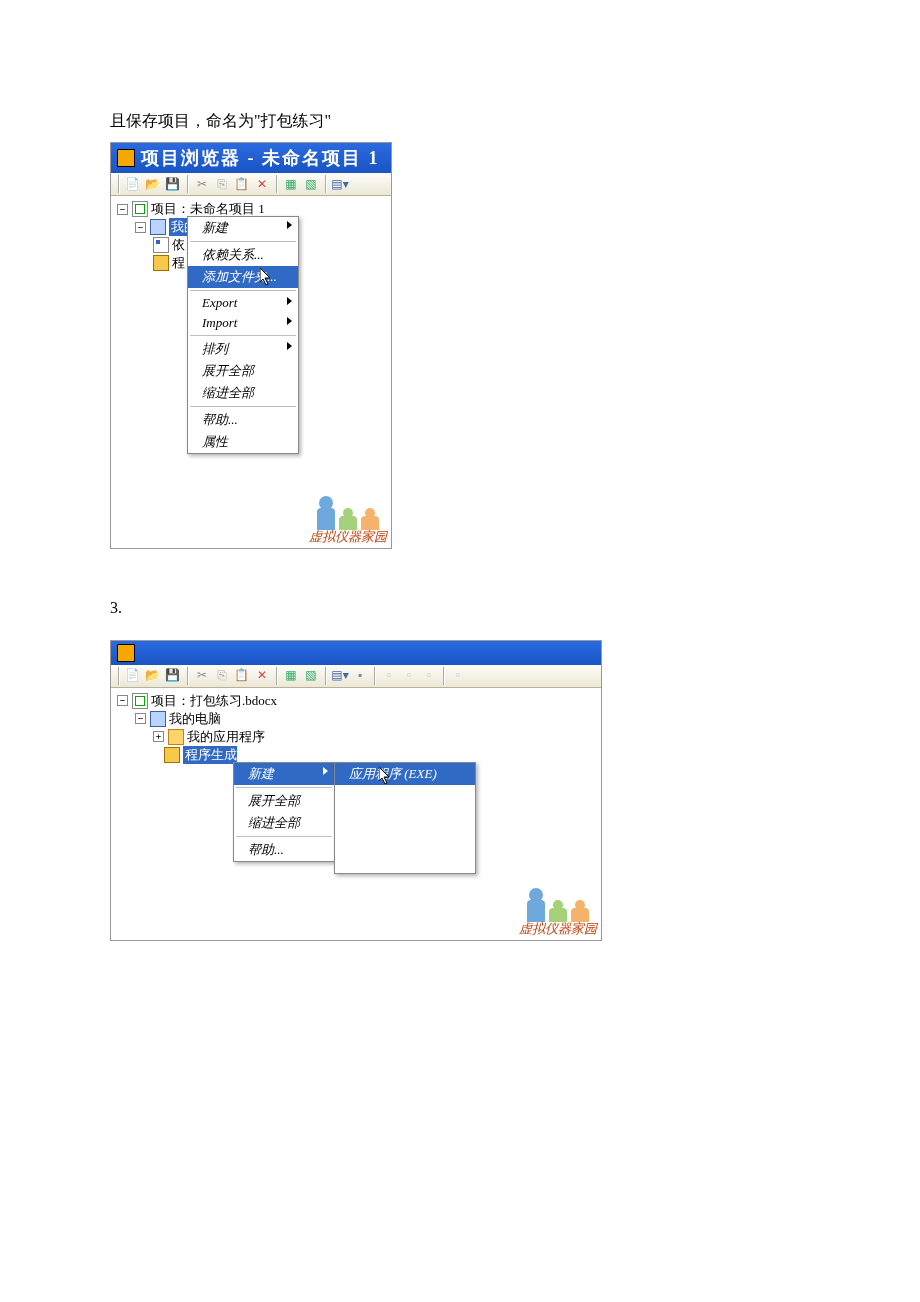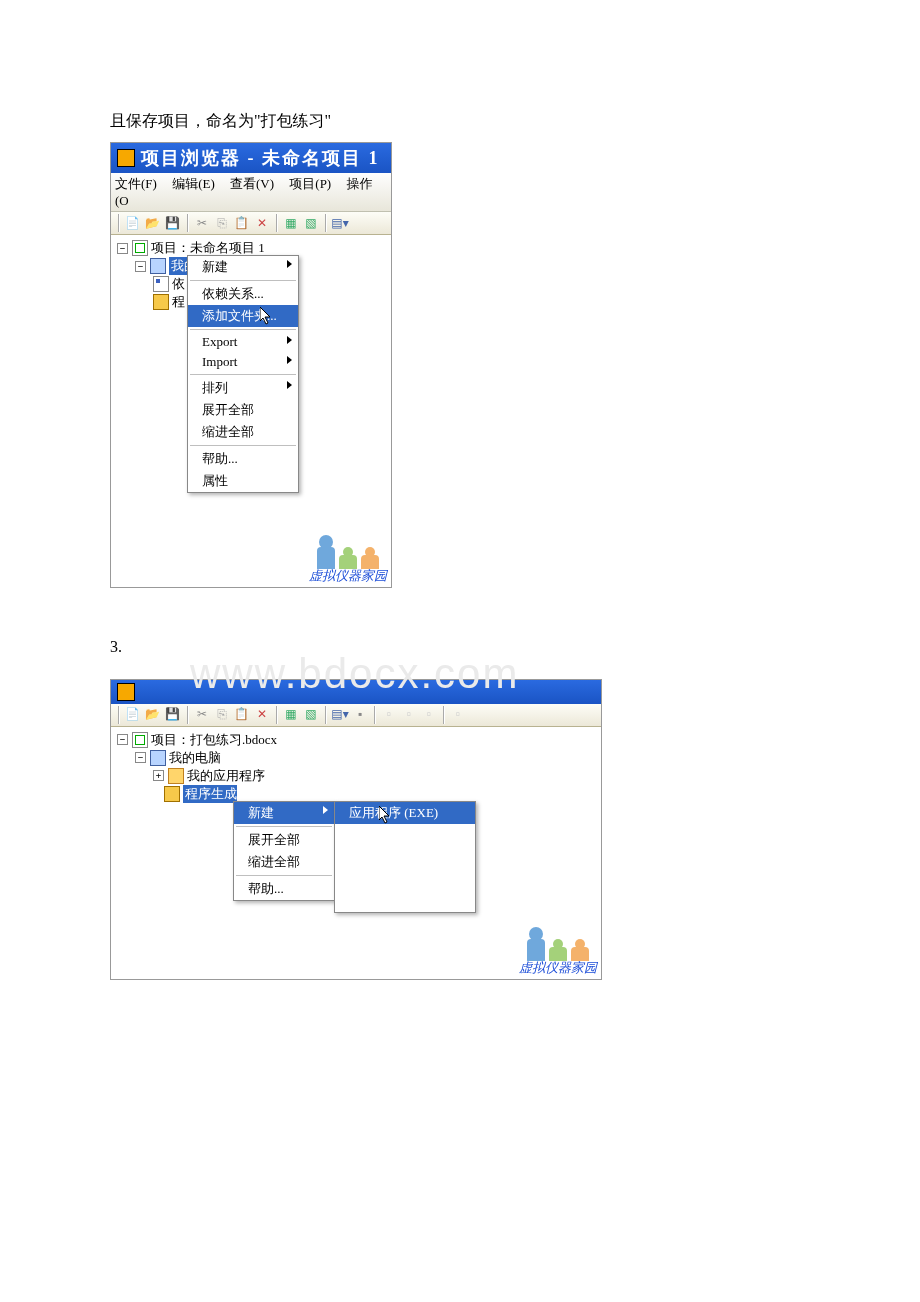--- a/index.html
+++ b/index.html
@@ -116,20 +116,21 @@
     position: absolute;
     background: #fff;
     border: 1px solid #888;
     box-shadow: 2px 2px 4px rgba(0,0,0,0.3);
     font-size: 13px;
     min-width: 110px;
   }
   .ctxmenu .mi {
     padding: 2px 20px 2px 14px;
     position: relative;
+    font-style: italic;
   }
   .ctxmenu .mi.sel {
     background:#316ac5;
     color:#fff;
   }
   .ctxmenu .msep {
     border-top:1px solid #bfbfbf;
     margin: 2px 2px;
   }
   .ctxmenu .arrow {
@@ -155,21 +156,21 @@
     width:12px;height:18px;
     pointer-events:none;
   }
   .cursor svg { display:block; }
   
   .watermark {
     position:absolute;
     right:4px;
     bottom:2px;
     font-size:13px;
-    color:#1d4ed8;
+    color:#c2410c;
     font-style:italic;
     text-align:right;
   }
   .wm-figs {
     display:flex; align-items:flex-end; justify-content:center; gap:4px;
     margin-bottom:-2px;
   }
   .wm-fig {
     width:18px; position:relative;
   }
@@ -194,27 +195,20 @@
 <div class="page" style="position:relative;">
 
   <p class="para">且保存项目，命名为"打包练习"</p>
 
   
   <div class="screenshot" style="width:280px;">
     <div class="titlebar">
       <span class="appicon"></span>
       <span>项目浏览器 - 未命名项目 1</span>
     </div>
-    <div class="menubar">
-      <span>文件(F)</span>
-      <span>编辑(E)</span>
-      <span>查看(V)</span>
-      <span>项目(P)</span>
-      <span>操作(O</span>
-    </div>
     <div class="toolbar">
       <span class="tbsep"></span>
       <span class="tbicon" style="color:#c88">📄</span>
       <span class="tbicon" style="color:#d8a030">📂</span>
       <span class="tbicon" style="color:#4060c0">💾</span>
       <span class="tbsep"></span>
       <span class="tbicon" style="color:#888">✂</span>
       <span class="tbicon" style="color:#aaa">⎘</span>
       <span class="tbicon" style="color:#aaa">📋</span>
       <span class="tbicon" style="color:#c44">✕</span>
@@ -286,21 +280,20 @@
               <div class="head" style="background:#f4b26b"></div>
               <div class="body" style="background:#f4b26b"></div>
             </div>
         </div>
         <div>虚拟仪器家园</div>
       </div>
     </div>
   </div>
 
   <div style="position:relative; margin-top:30px;">
-    <div class="bgwatermark" style="left:80px; top:14px;">www.bdocx.com</div>
     <p class="para" style="position:relative;">3.</p>
   </div>
 
   
   <div class="screenshot" style="width:490px; margin-top:14px;">
     <div class="titlebar">
       <span class="appicon"></span>
     </div>
     <div class="toolbar">
       <span class="tbsep"></span>

